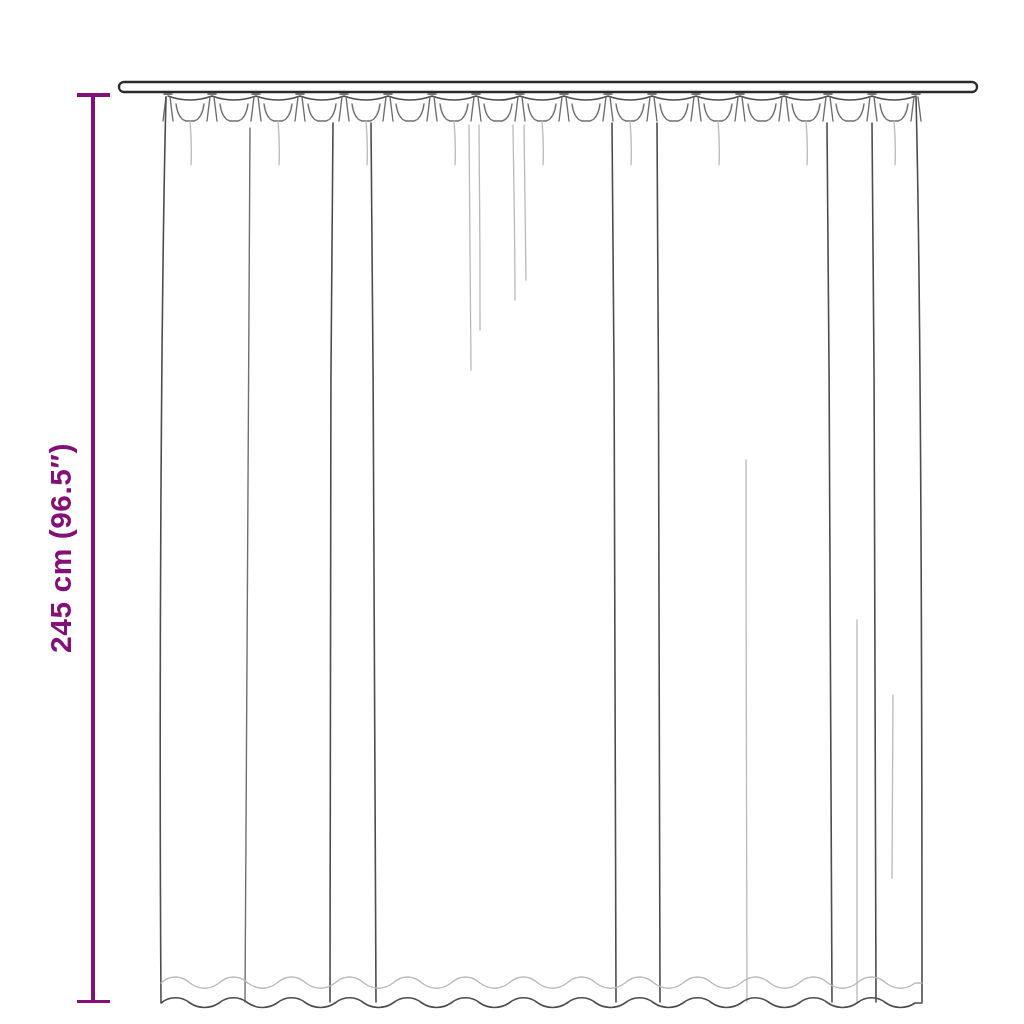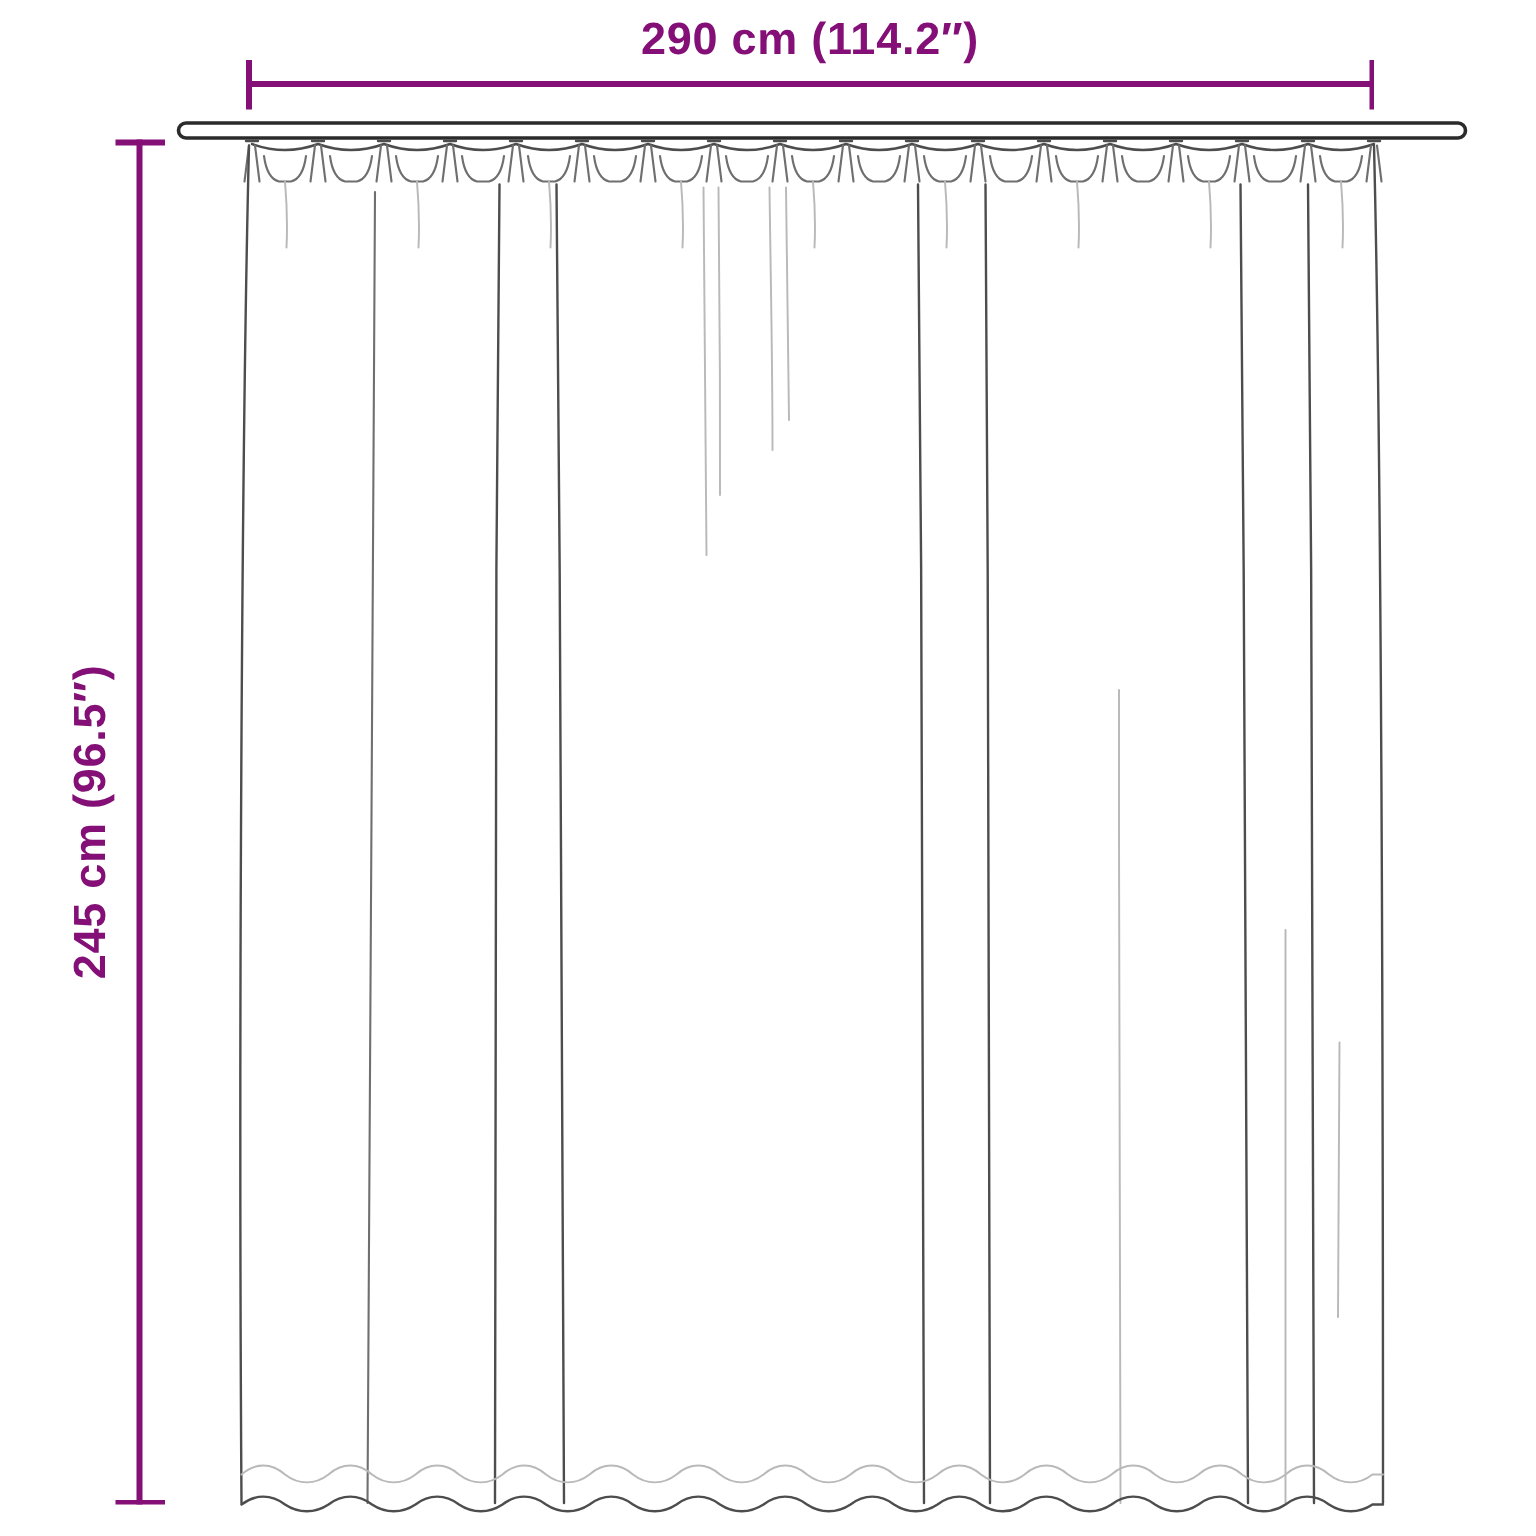--- a/index.html
+++ b/index.html
@@ -71,26 +71,20 @@
       <path class="light" d="M857 620C857 760 857 900 857 1002"></path>
       <path class="light" d="M893 695C893 760 892 820 892 878"></path>
     </g>
 
     <g class="ink">
       <path id="hem-upper" class="light" d="M161 983c9 -8 20 -8 29 0c9 7 20 7 29 0c9 -8 20 -8 29 0c9 7 20 7 29 0c9 -8 20 -8 29 0c9 7 20 7 29 0c9 -8 20 -8 29 0c9 7 20 7 29 0c9 -8 20 -8 29 0c9 7 20 7 29 0c9 -8 20 -8 29 0c9 7 20 7 29 0c9 -8 20 -8 29 0c9 7 20 7 29 0c9 -8 20 -8 29 0c9 7 20 7 29 0c9 -8 20 -8 29 0c9 7 20 7 29 0c9 -8 20 -8 29 0c9 7 20 7 29 0c9 -8 20 -8 29 0c9 7 20 7 29 0c9 -8 20 -8 29 0c9 7 20 7 29 0c9 -8 20 -8 29 0c9 7 20 7 29 0h7"></path>
       <path id="hem-lower" d="M161 1003c9 -7 20 -7 29 0c9 6 20 6 29 0c9 -7 20 -7 29 0c9 6 20 6 29 0c9 -7 20 -7 29 0c9 6 20 6 29 0c9 -7 20 -7 29 0c9 6 20 6 29 0c9 -7 20 -7 29 0c9 6 20 6 29 0c9 -7 20 -7 29 0c9 6 20 6 29 0c9 -7 20 -7 29 0c9 6 20 6 29 0c9 -7 20 -7 29 0c9 6 20 6 29 0c9 -7 20 -7 29 0c9 6 20 6 29 0c9 -7 20 -7 29 0c9 6 20 6 29 0c9 -7 20 -7 29 0c9 6 20 6 29 0c9 -7 20 -7 29 0c9 6 20 6 29 0c9 -7 20 -7 29 0c9 6 20 6 29 0h7"></path>
     </g>
   </svg>
 
-  <div class="dim dim-h">
-    <div class="dim-label">290 cm (114.2″)</div>
-    <div class="bar"></div>
-    <div class="tick t-l"></div>
-    <div class="tick t-r"></div>
-  </div>
 
   <div class="dim dim-v">
     <div class="dim-label">245 cm (96.5″)</div>
     <div class="bar"></div>
     <div class="tick t-t"></div>
     <div class="tick t-b"></div>
   </div>
 
 </div>
 

